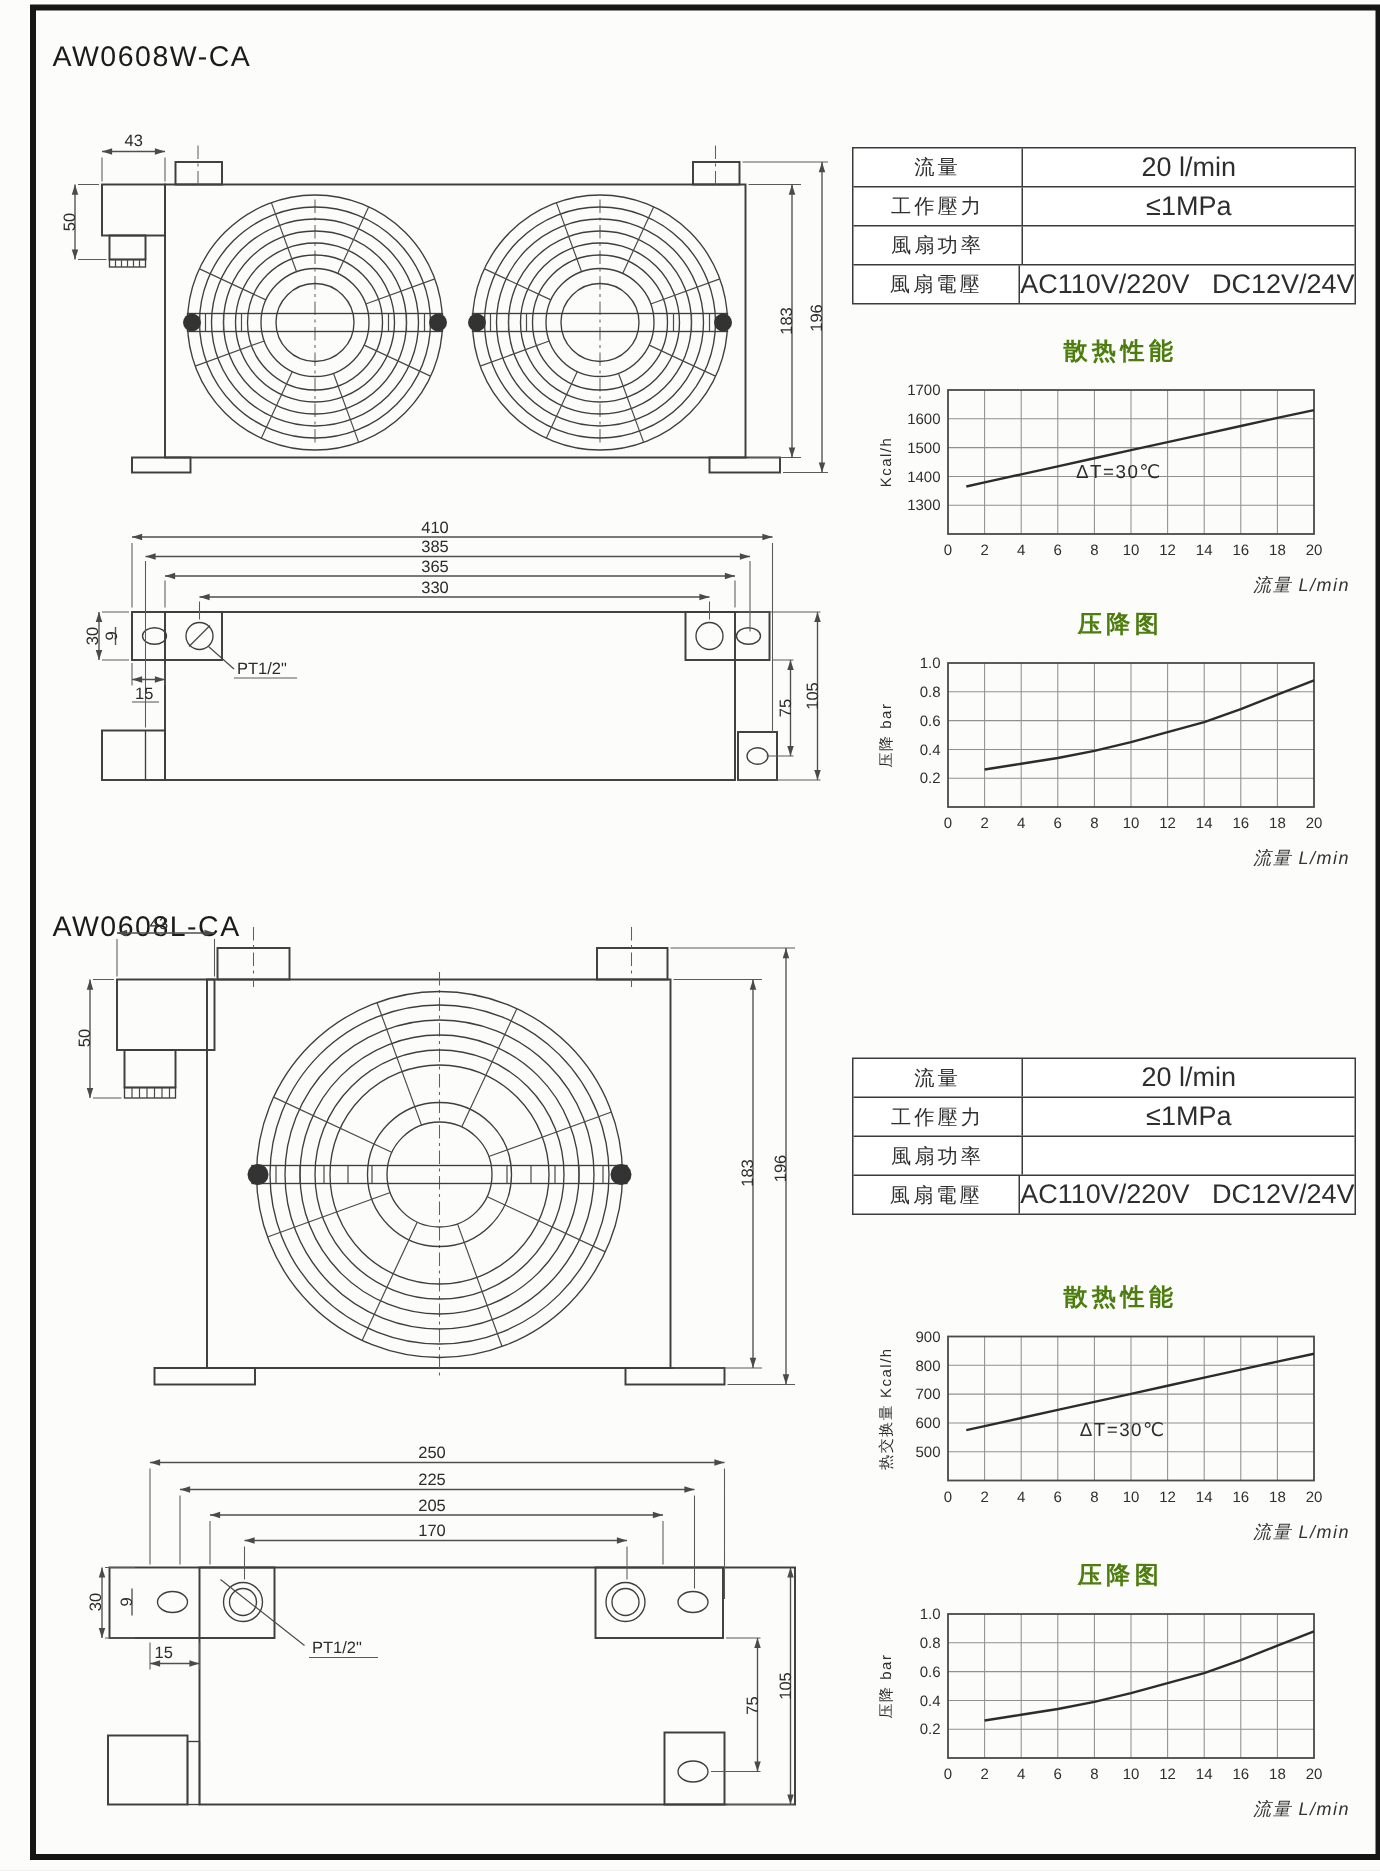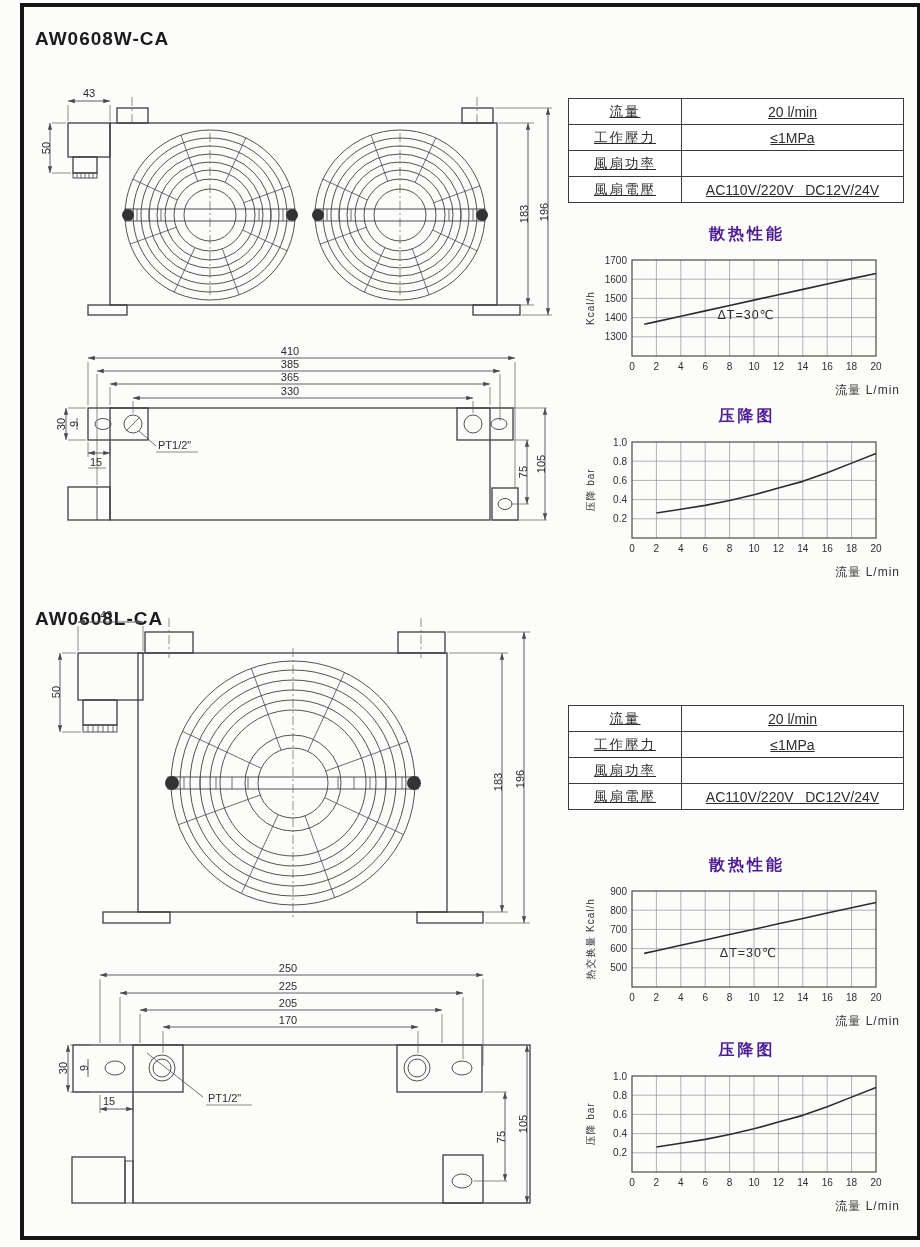--- a/index.html
+++ b/index.html
@@ -6,32 +6,32 @@
   .page{
     position:relative;width:920px;height:1247px;margin:0 auto;
     background:#fcfcfb;overflow:hidden;
     font-family:"Liberation Sans","DejaVu Sans",sans-serif;color:#2b2b2b;
   }
   .page-frame{
     position:absolute;left:20px;top:3px;width:893px;height:1229px;
     border:4px solid #161616;pointer-events:none;
   }
   .model-title{
-    position:absolute;font-size:19px;font-weight:bold;letter-spacing:1px;color:#1b1b1b;margin:0;
+    position:absolute;font-size:19px;font-weight:normal;letter-spacing:1px;color:#1b1b1b;margin:0;
   }
   
   .spec-table{position:absolute;width:334px;border:1.8px solid #3b3b3b;background:#fff;}
-  .spec-row{display:flex;height:25px;border-top:1.5px solid #3b3b3b;text-decoration:underline;}
+  .spec-row{display:flex;height:25px;border-top:1.5px solid #3b3b3b;}
   .spec-row:first-child{border-top:none;}
   .spec-label{width:112px;border-right:1.5px solid #3b3b3b;display:flex;align-items:center;justify-content:center;font-size:13.5px;letter-spacing:2px;color:#2e2e2e;}
-  .spec-value{flex:1;display:flex;align-items:center;justify-content:center;font-size:14px;color:#2e2e2e;white-space:pre;}
+  .spec-value{flex:1;display:flex;align-items:center;justify-content:center;font-size:18px;color:#2e2e2e;white-space:pre;}
   
   .chartbox{position:absolute;width:330px;}
-  .chart-title{text-align:center;font-size:16px;font-weight:600;letter-spacing:3px;color:#4c1d95;height:22px;margin-bottom:8px;}
-  .chart-xlabel{text-align:right;padding-right:12px;font-size:12px;letter-spacing:1px;color:#333;margin-top:2px;}
+  .chart-title{text-align:center;font-size:16px;font-weight:600;letter-spacing:3px;color:#4d7c0f;height:22px;margin-bottom:8px;}
+  .chart-xlabel{text-align:right;padding-right:12px;font-size:12px;letter-spacing:1px;color:#333;margin-top:2px;font-style:italic;}
   svg.chart{display:block;}
   .grid{stroke:#909090;stroke-width:0.7;}
   .frame{stroke:#4a4a4a;stroke-width:1.2;fill:none;}
   .curve{stroke:#2c2c2c;stroke-width:1.6;fill:none;stroke-linejoin:round;}
   .tick{font-size:10px;fill:#2e2e2e;}
   .xt{text-anchor:middle;}
   .yt{text-anchor:end;}
   .ylab{font-size:10px;fill:#2e2e2e;text-anchor:middle;letter-spacing:1px;}
   .anno{font-size:12.5px;fill:#2e2e2e;letter-spacing:1px;}
   

